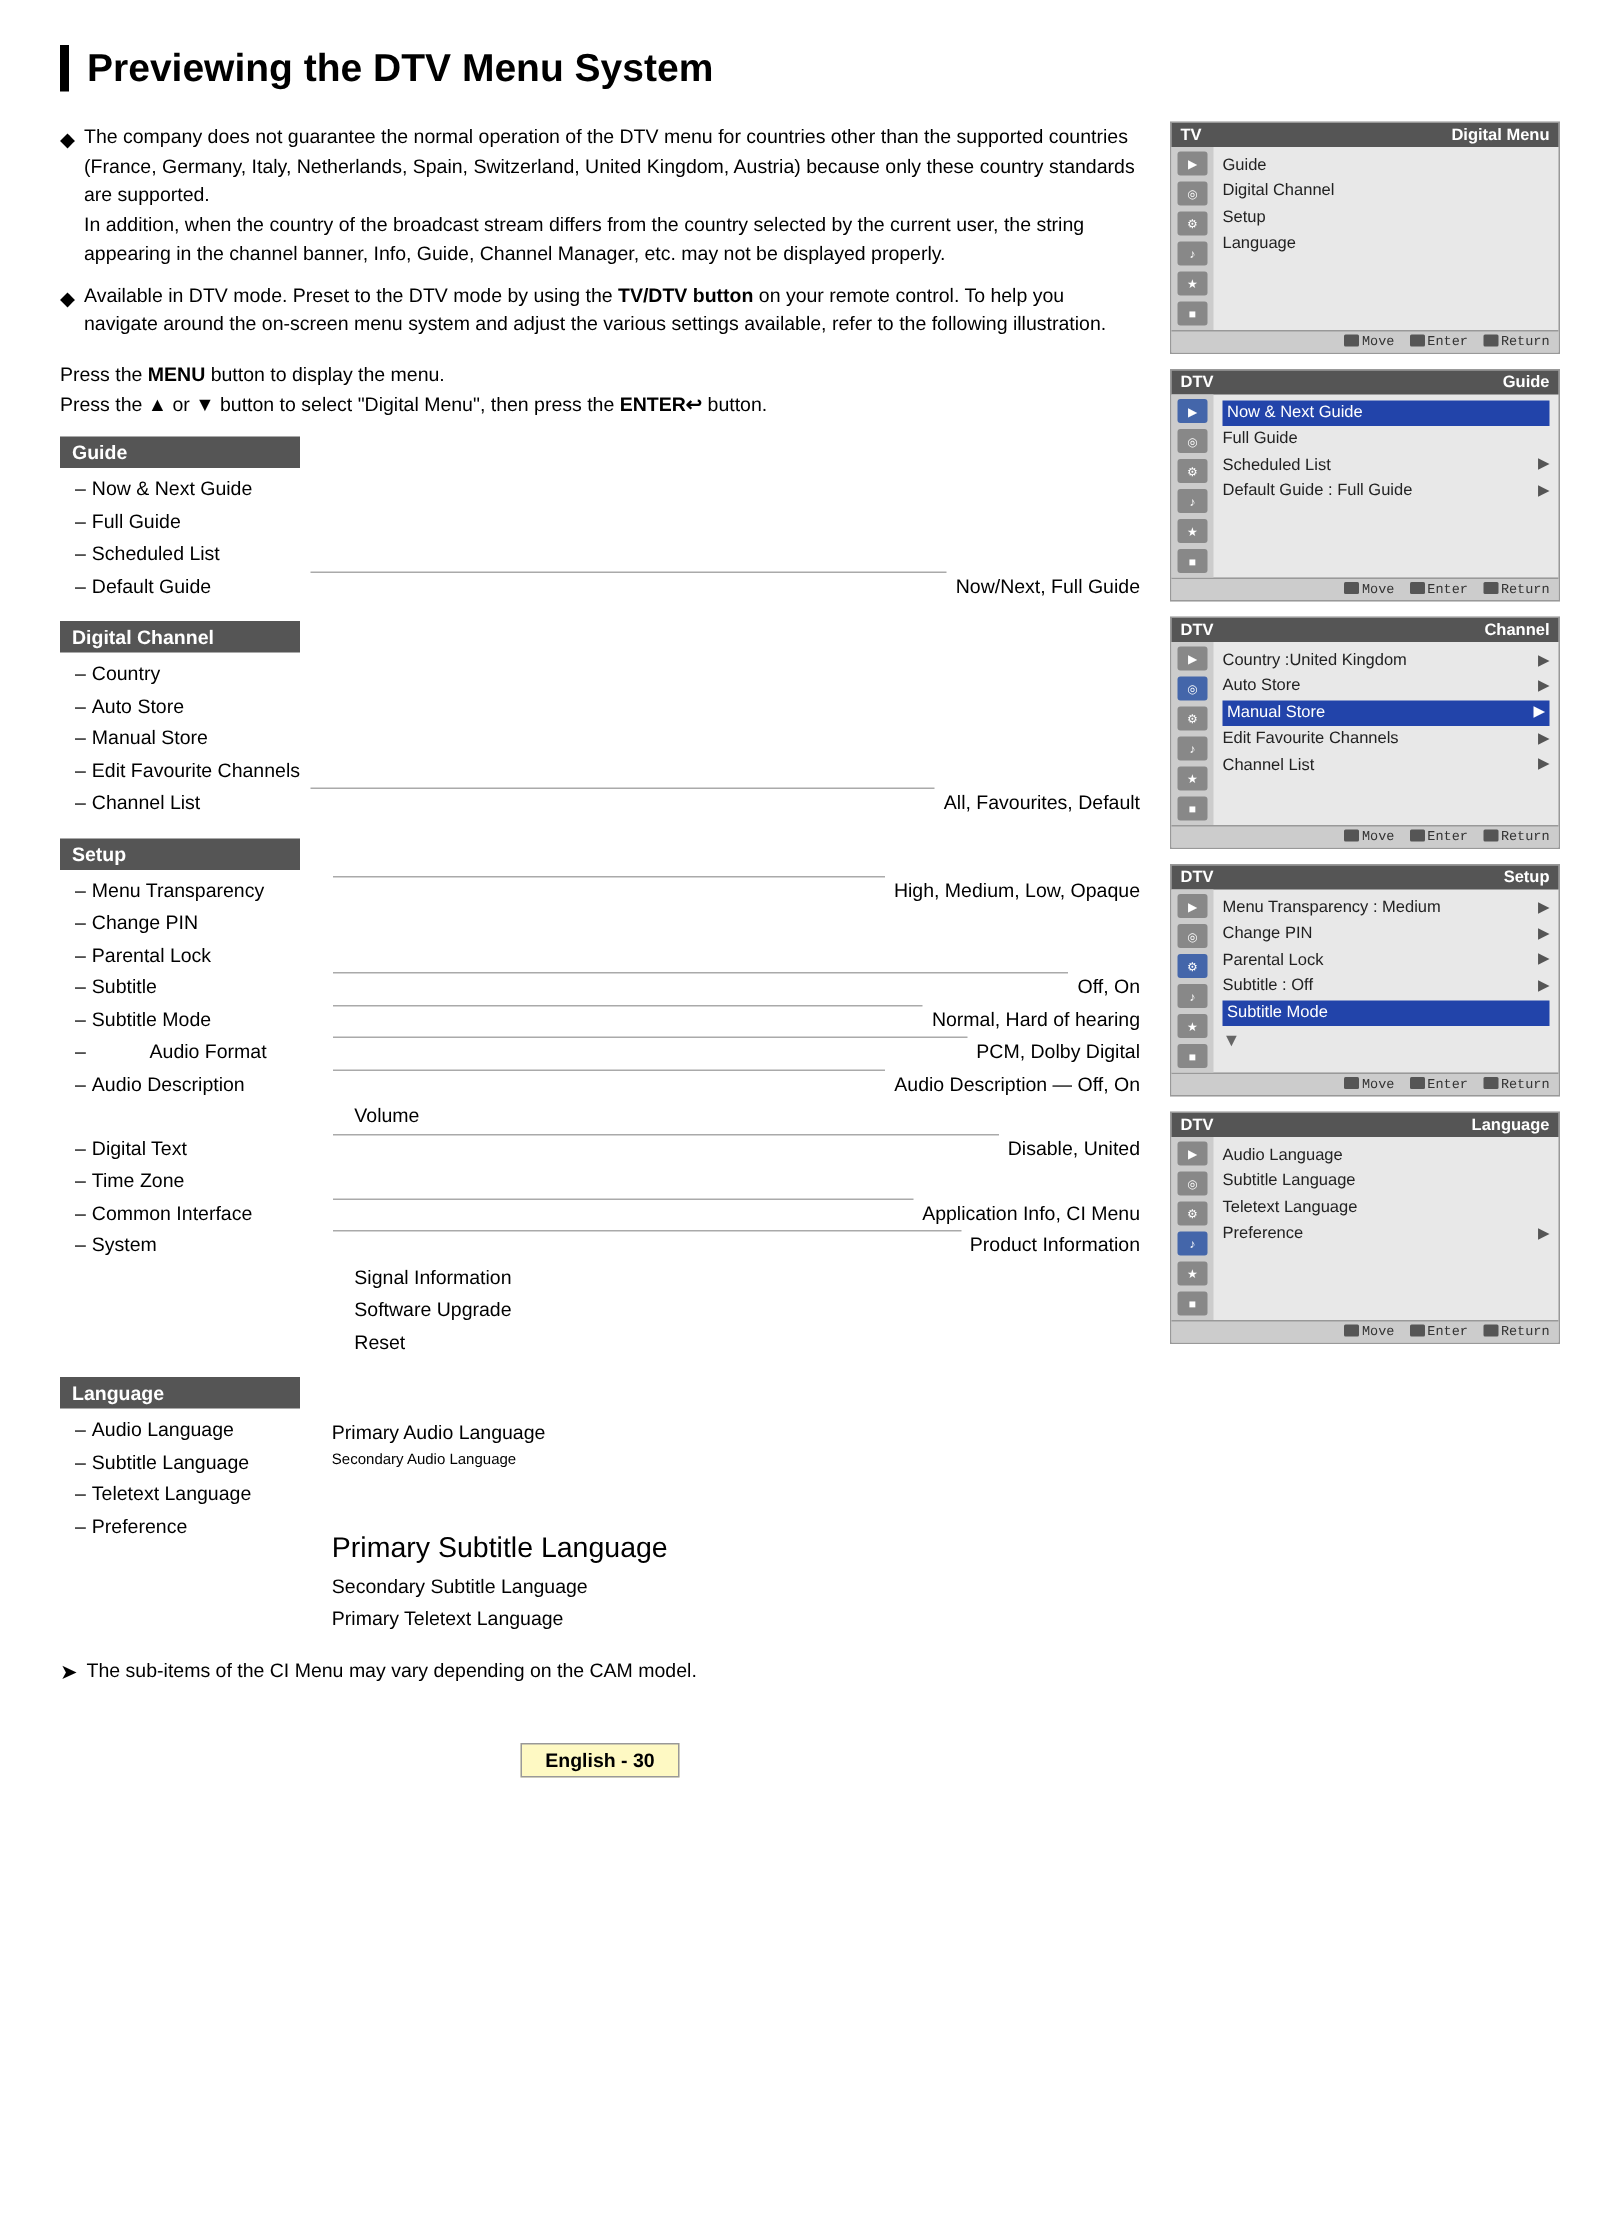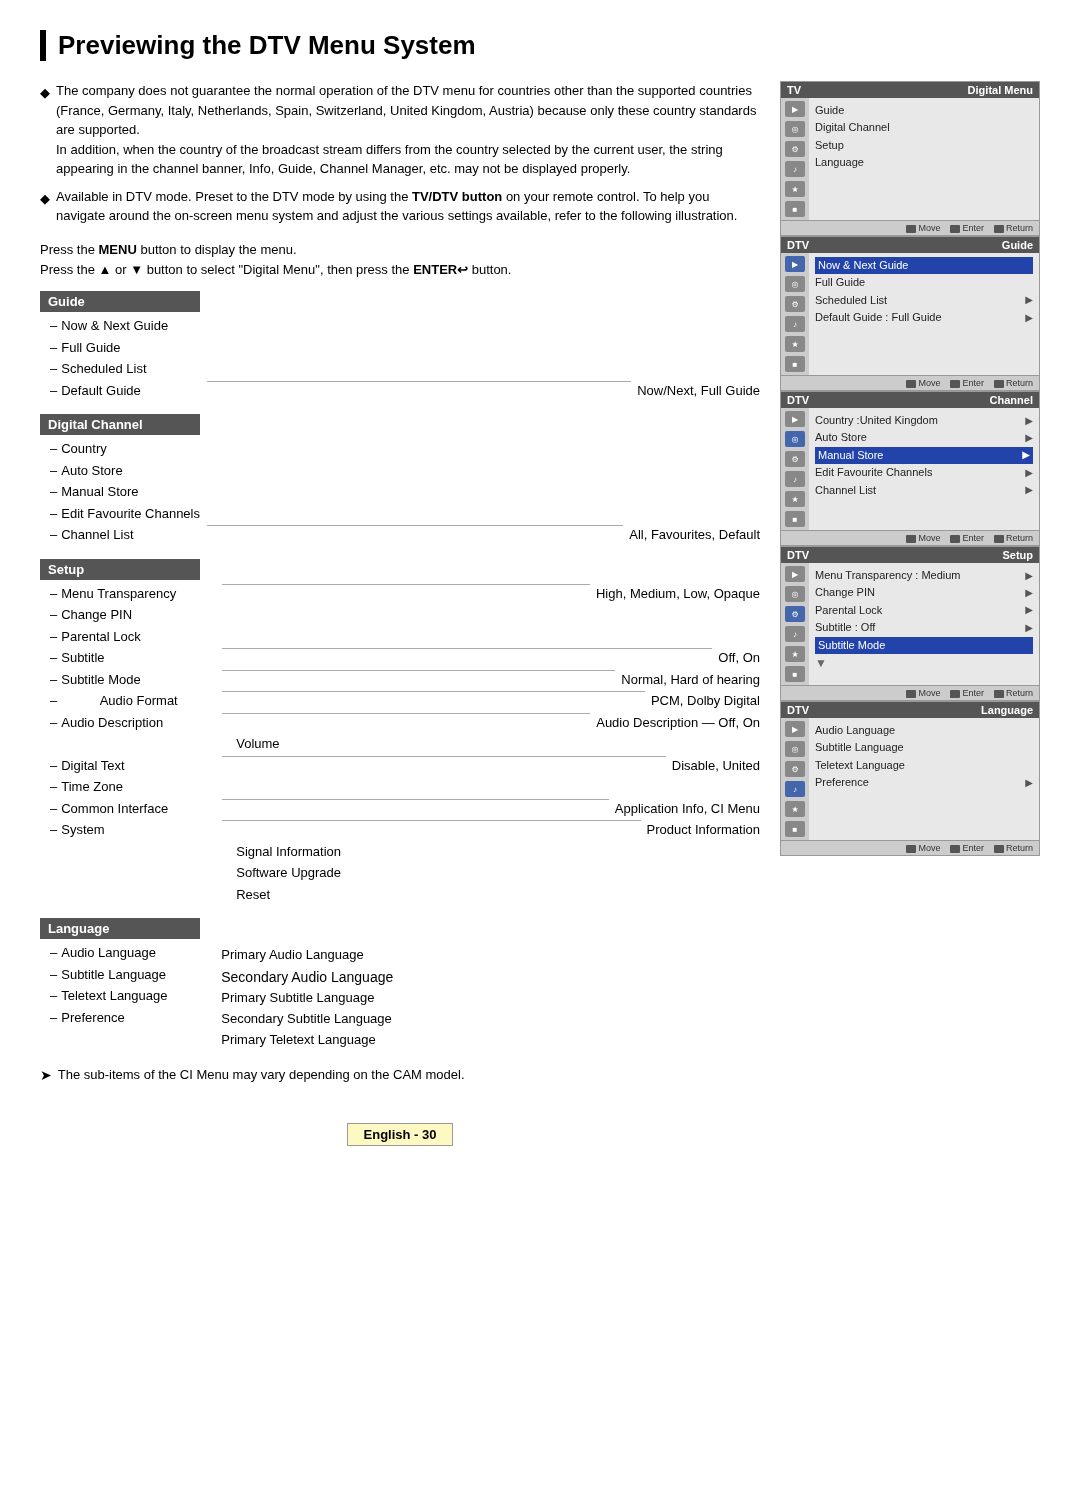--- a/index.html
+++ b/index.html
@@ -25,20 +25,21 @@
     }
     .left-column {
       flex: 1;
       min-width: 0;
     }
     .right-column {
       width: 260px;
       flex-shrink: 0;
       display: flex;
       flex-direction: column;
+      gap: 10px;
     }
     .bullet-section {
       margin-bottom: 14px;
     }
     .bullet-item {
       display: flex;
       gap: 6px;
       margin-bottom: 8px;
       font-size: 13px;
       line-height: 1.5;
@@ -170,22 +171,23 @@
       display: flex;
       justify-content: flex-end;
       gap: 10px;
       padding: 2px 6px;
       font-size: 9px;
       color: #333;
       border-top: 1px solid #999;
     }
     .footer-item {
       display: flex;
-      align-items: flex-end;
+      align-items: flex-start;
       gap: 2px;
+      font-family: Liberation Mono, monospace;
     }
     .footer-icon {
       width: 10px;
       height: 8px;
       background: #555;
       border-radius: 1px;
       display: inline-block;
     }
 
     .note-section {
@@ -392,22 +394,22 @@
                 <span class="menu-item-dash">–</span>
                   <span style="min-width:150px;">Teletext Language</span>
               </div>
               <div class="menu-item-row">
                 <span class="menu-item-dash">–</span>
                   <span style="min-width:150px;">Preference</span>
               </div>
             </div>
             <div style="display:flex; flex-direction:column; justify-content:center; margin-left:10px; padding-top:2px;">
               <div style="font-size:13px; line-height:1.6;">Primary Audio Language</div>
-              <div style="font-size:14px; line-height:1.6;text-align:center;">Secondary Audio Language</div>
-              <div style="font-size:13px; line-height:1.6;">Primary Subtitle Language</div>
+              <div style="font-size:10px; line-height:1.6;">Secondary Audio Language</div>
+              <div style="font-size:19px; line-height:1.6;margin-top:36px;">Primary Subtitle Language</div>
               <div style="font-size:13px; line-height:1.6;">Secondary Subtitle Language</div>
               <div style="font-size:13px; line-height:1.6;">Primary Teletext Language</div>
             </div>
           </div>
         </div>
       </div>
 
     </div>
 
     <div class="note-section">

